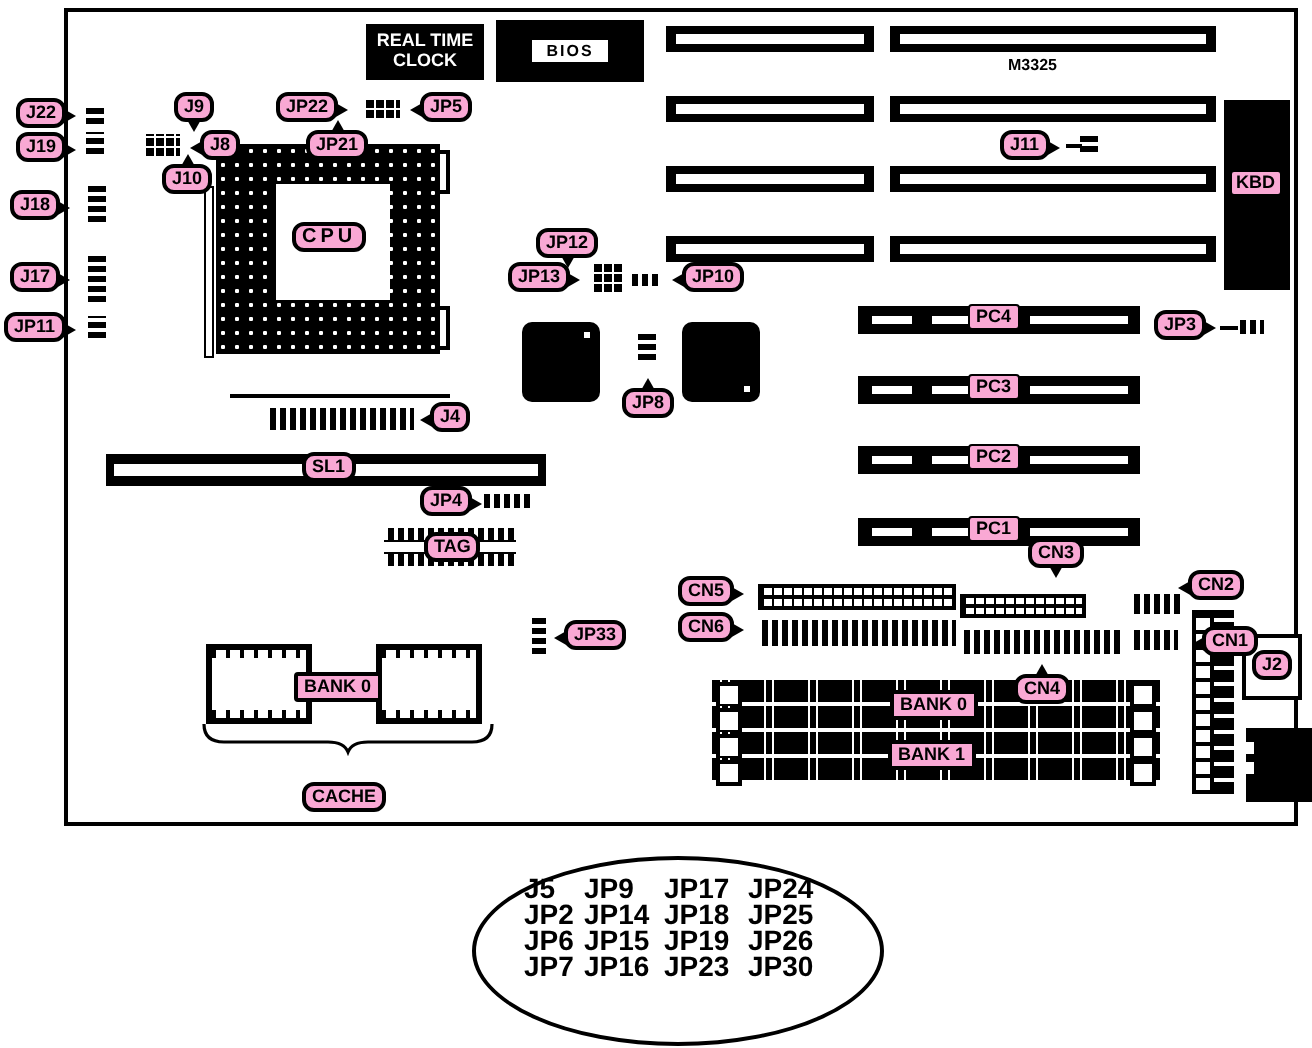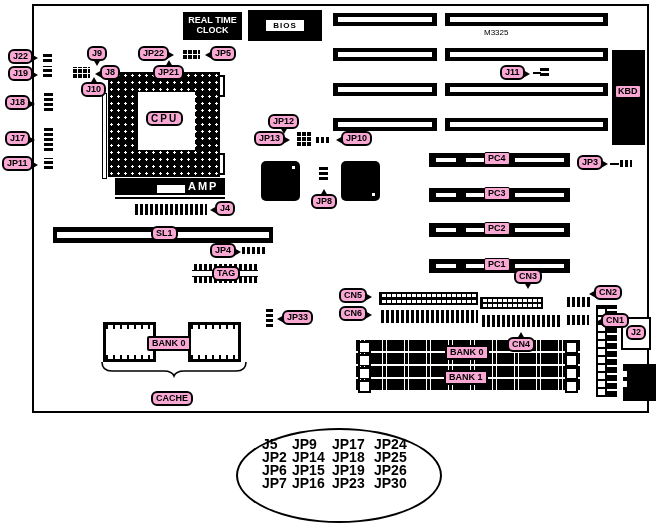--- a/index.html
+++ b/index.html
@@ -82,33 +82,29 @@
 
   <div class="blk isa" style="left:333px;top:13px;width:104px;height:13px"></div>
   <div class="blk isa" style="left:333px;top:48px;width:104px;height:13px"></div>
   <div class="blk isa" style="left:333px;top:83px;width:104px;height:13px"></div>
   <div class="blk isa" style="left:333px;top:118px;width:104px;height:13px"></div>
   <div class="blk isa" style="left:445px;top:13px;width:163px;height:13px"></div>
   <div class="blk isa" style="left:445px;top:48px;width:163px;height:13px"></div>
   <div class="blk isa" style="left:445px;top:83px;width:163px;height:13px"></div>
   <div class="blk isa" style="left:445px;top:118px;width:163px;height:13px"></div>
 
-  <div class="txt" style="left:484px;top:28px;font-weight:normal">M3325</div>
+  <div class="txt" style="left:504px;top:28px;font-weight:bold">M3325</div>
 
   <div class="blk" style="left:612px;top:50px;width:33px;height:95px"></div>
 
   <div class="abs socket"></div>
   <div class="abs" style="left:138px;top:92px;width:57px;height:58px;background:#fff"></div>
   <div class="whitebox" style="left:218px;top:75px;width:7px;height:22px;border-width:2px"></div>
   <div class="whitebox" style="left:218px;top:153px;width:7px;height:22px;border-width:2px"></div>
   <div class="whitebox" style="left:102px;top:93px;width:5px;height:86px;border-width:1px"></div>
-  <div class="blk" style="left:115px;top:178px;width:110px;height:17px">
-    <div class="abs" style="left:42px;top:7px;width:28px;height:8px;background:#fff"></div>
-    <div class="wtext" style="left:73px;top:2px;font-size:11px;letter-spacing:2px">AMP</div>
-  </div>
   <div class="blk" style="left:115px;top:197px;width:110px;height:2px"></div>
 
   <div class="jblk" style="left:73px;top:67px;width:17px;height:11px"></div>
   <div class="jblk" style="left:183px;top:49px;width:17px;height:10px"></div>
 
   <div class="pins-v" style="left:43px;top:52px;width:9px;height:12px"></div>
   <div class="pins-v" style="left:43px;top:66px;width:9px;height:13px"></div>
   <div class="pins-v" style="left:44px;top:92px;width:9px;height:21px"></div>
   <div class="pins-v" style="left:44px;top:128px;width:9px;height:25px"></div>
   <div class="pins-v" style="left:44px;top:158px;width:9px;height:13px"></div>

